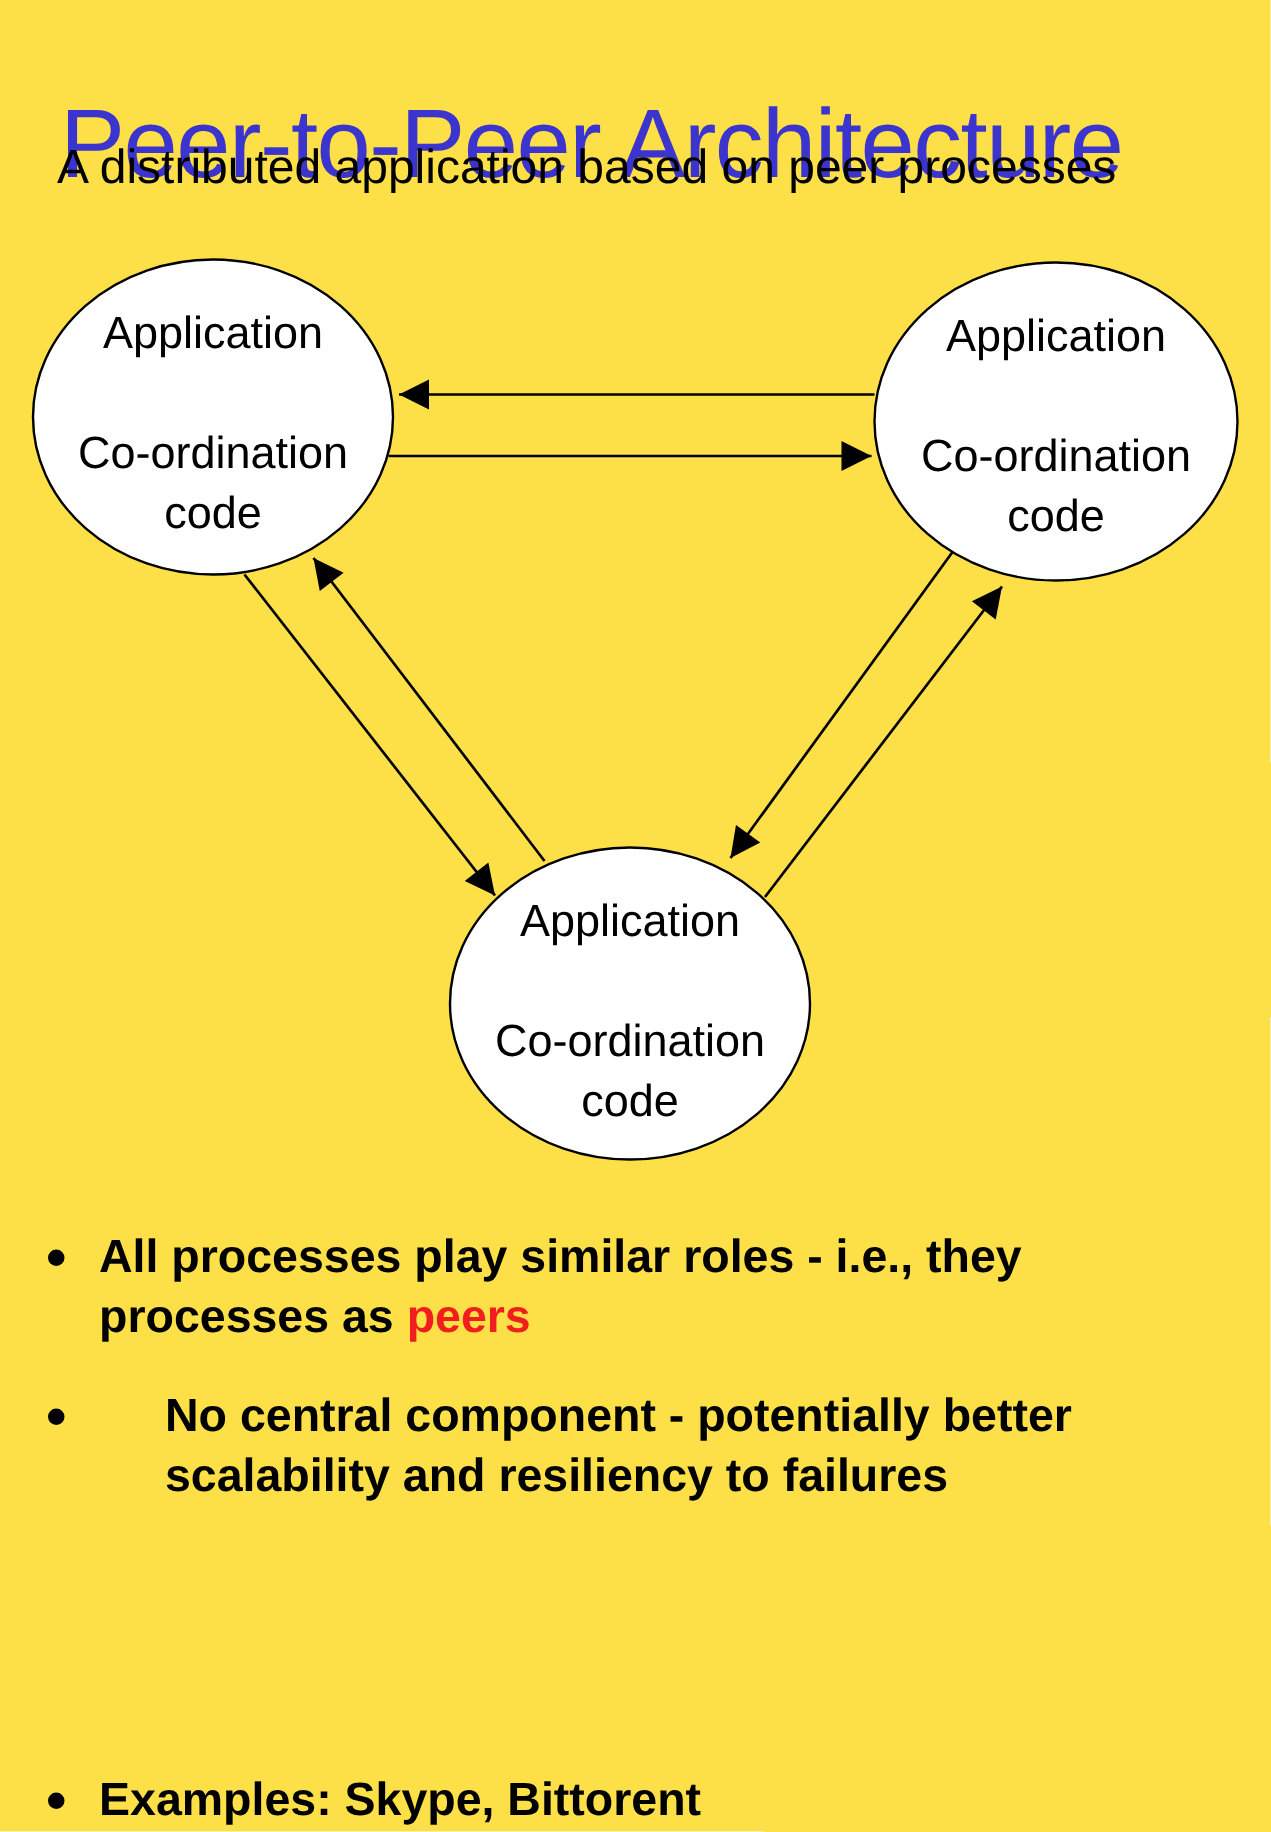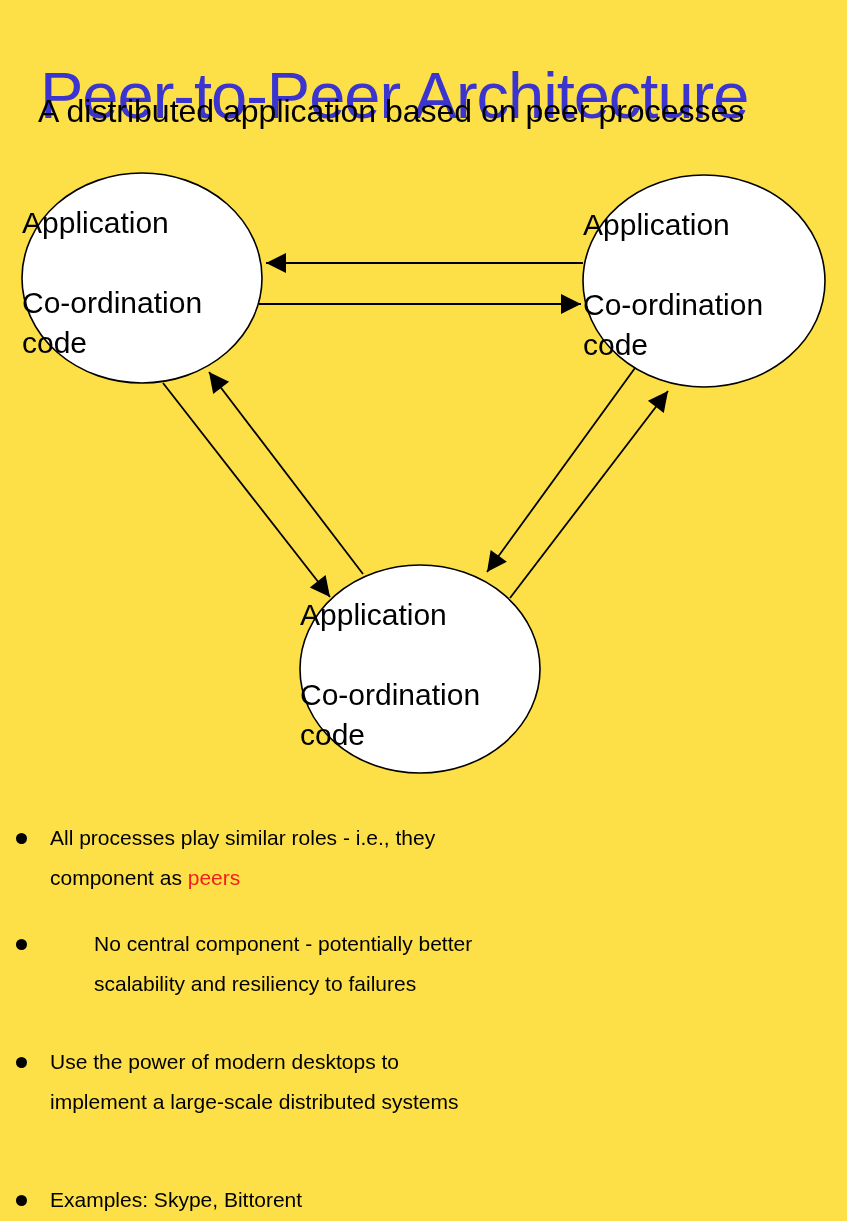--- a/index.html
+++ b/index.html
@@ -19,31 +19,31 @@
   .subtitle{
     position:absolute;left:38px;top:91px;
     font-size:32px;line-height:40px;font-weight:400;
     white-space:nowrap;
   }
   .diagram-svg{
     position:absolute;left:0;top:0;width:847px;height:1221px;
     pointer-events:none;
   }
   .node-text{
-    position:absolute;
+    position:absolute;text-align:center;
     font-size:30px;line-height:40px;
     padding-top:30px;box-sizing:border-box;
   }
   .node-left  {left:22px; top:173px;width:240px;height:210px;}
   .node-right {left:583px;top:175px;width:242px;height:212px;}
   .node-bottom{left:300px;top:565px;width:240px;height:208px;}
   .node-spacer{height:40px;}
   .bullet{
-    position:absolute;left:16px;display:flex;
-    font-size:21px;line-height:40px;
+    position:absolute;left:32px;display:flex;
+    font-size:31px;line-height:40px;font-weight:bold;
   }
   .b1{top:818px;} .b2{top:924px;gap:44px;} .b3{top:1042px;} .b4{top:1160px;margin-top:20px;}
   .dot{
     flex:0 0 auto;width:11px;height:11px;border-radius:50%;
     background:#000;margin-top:15px;margin-right:23px;
   }
   .hl{color:#f21e1e;}
   .bline{white-space:nowrap;}
 </style>
 </head>
@@ -91,39 +91,32 @@
     <div>Application</div>
     <div class="node-spacer"></div>
     <div>Co-ordination</div>
     <div>code</div>
   </div>
 
   <div class="bullet b1">
     <span class="dot"></span>
     <div>
       <div class="bline">All processes play similar roles - i.e., they</div>
-      <div class="bline"><span>component as </span><span class="hl">peers</span></div>
+      <div class="bline"><span>processes as </span><span class="hl">peers</span></div>
     </div>
   </div>
 
   <div class="bullet b2">
     <span class="dot"></span>
     <div>
       <div class="bline">No central component - potentially better</div>
       <div class="bline">scalability and resiliency to failures</div>
     </div>
   </div>
 
-  <div class="bullet b3">
-    <span class="dot"></span>
-    <div>
-      <div class="bline">Use the power of modern desktops to</div>
-      <div class="bline">implement a large-scale distributed systems</div>
-    </div>
-  </div>
 
   <div class="bullet b4">
     <span class="dot"></span>
     <div>
       <div class="bline">Examples: Skype, Bittorent</div>
     </div>
   </div>
 
 </div>
 

